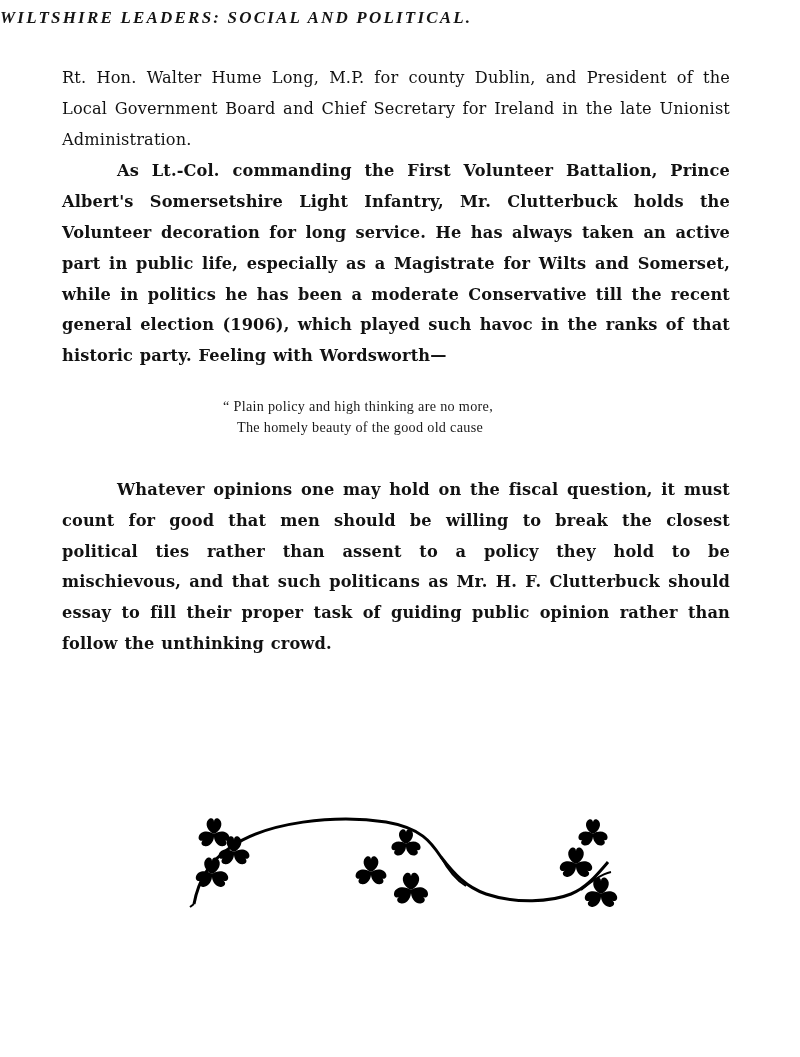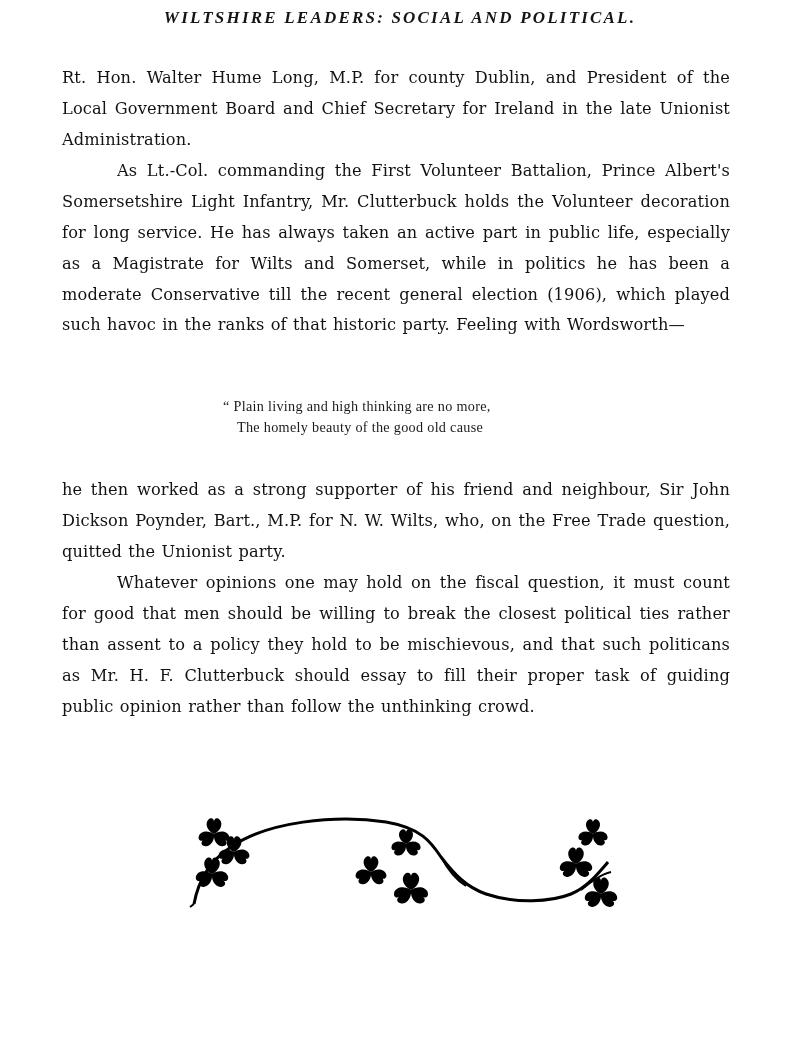--- a/index.html
+++ b/index.html
@@ -13,21 +13,21 @@
       position: relative;
       overflow: hidden;
       color: #111111;
       font-family: "DejaVu Serif", "Liberation Serif", serif;
     }
     .running-head {
       position: absolute;
       left: 0;
       width: 800px;
       top: 8px;
-      text-align: center;
+      text-align: left;
       font-family: "Liberation Serif", serif;
       font-style: italic;
       font-weight: bold;
       font-size: 17px;
       letter-spacing: 2.2px;
       color: #151515;
     }
     .body-text {
       position: absolute;
       left: 61px;
@@ -38,20 +38,21 @@
       text-align-last: left;
       letter-spacing: 0.15px;
       word-spacing: 1px;
       color: #121212;
     }
     .body-text p {
       margin: 1px;
     }
     .body-text p.indent {
       text-indent: 55px;
+      font-weight: bold;
     }
     #block-1 { top: 62px; }
     #block-2 { top: 474px; }
     .quote {
       position: absolute;
       left: 223px;
       top: 396px;
       font-family: "Liberation Serif", serif;
       font-size: 14.2px;
       line-height: 21px;
@@ -77,26 +78,25 @@
 <body>
 
 <div class="running-head">WILTSHIRE LEADERS: SOCIAL AND POLITICAL.</div>
 
 <div class="body-text" id="block-1">
   <p>Rt. Hon. Walter Hume Long, M.P. for county Dublin, and President of the Local Government Board and Chief Secretary for Ireland in the late Unionist Administration.</p>
   <p class="indent">As Lt.-Col. commanding the First Volunteer Battalion, Prince Albert's Somersetshire Light Infantry, Mr. Clutterbuck holds the Volunteer decoration for long service. He has always taken an active part in public life, especially as a Magistrate for Wilts and Somerset, while in politics he has been a moderate Conservative till the recent general election (1906), which played such havoc in the ranks of that historic party. Feeling with Wordsworth—</p>
 </div>
 
 <div class="quote">
-  <span class="qline">“ Plain living and high thinking are no more,</span>
+  <span class="qline">“ Plain policy and high thinking are no more,</span>
   <span class="qline cont">The homely beauty of the good old cause</span>
 </div>
 
 <div class="body-text" id="block-2">
-  <p>he then worked as a strong supporter of his friend and neighbour, Sir John Dickson Poynder, Bart., M.P. for N. W. Wilts, who, on the Free Trade question, quitted the Unionist party.</p>
   <p class="indent">Whatever opinions one may hold on the fiscal question, it must count for good that men should be willing to break the closest political ties rather than assent to a policy they hold to be mischievous, and that such politicans as Mr. H. F. Clutterbuck should essay to fill their proper task of guiding public opinion rather than follow the unthinking crowd.</p>
 </div>
 
 <svg class="ornament" viewBox="0 0 440 105" xmlns="http://www.w3.org/2000/svg">
   <defs>
     <g id="leaf">
       <path d="M0,0 C-7,-3 -10,-11 -6,-15 C-3,-18 0,-16 0,-13 C0,-16 3,-18 6,-15 C10,-11 7,-3 0,0 Z" fill="#000"></path>
     </g>
     <g id="clover">
       <use href="#leaf" transform="rotate(0)"></use>

